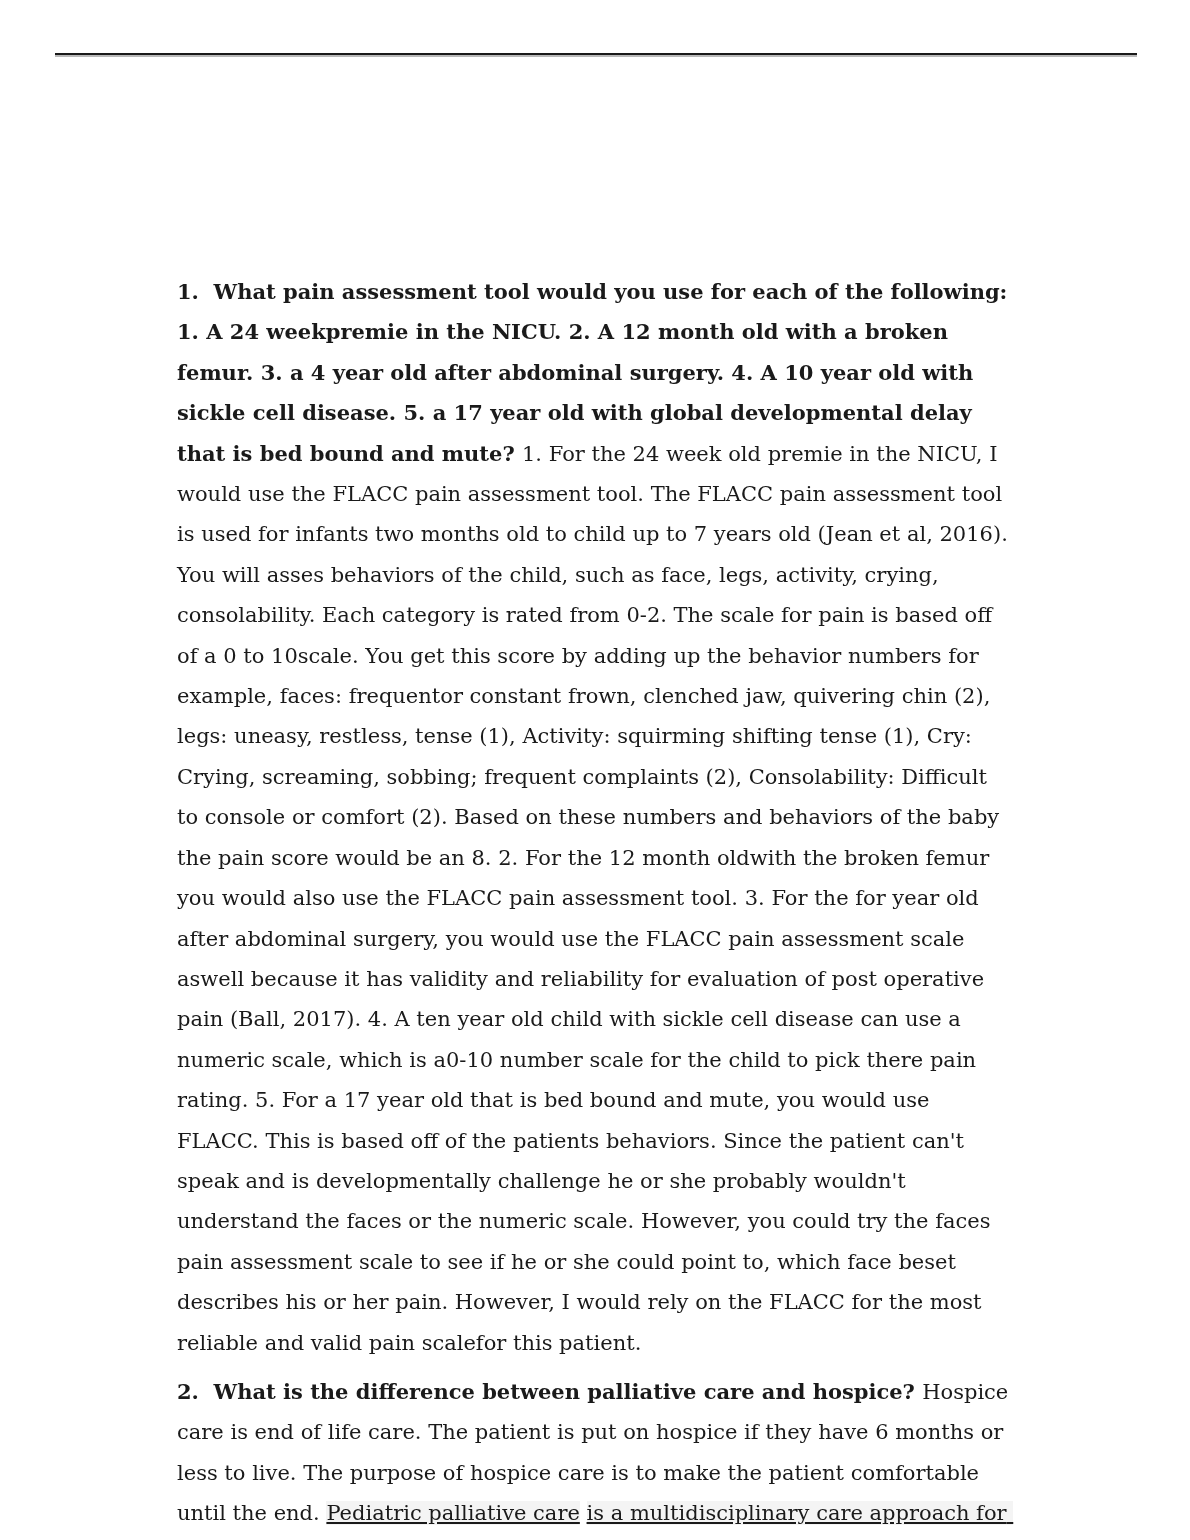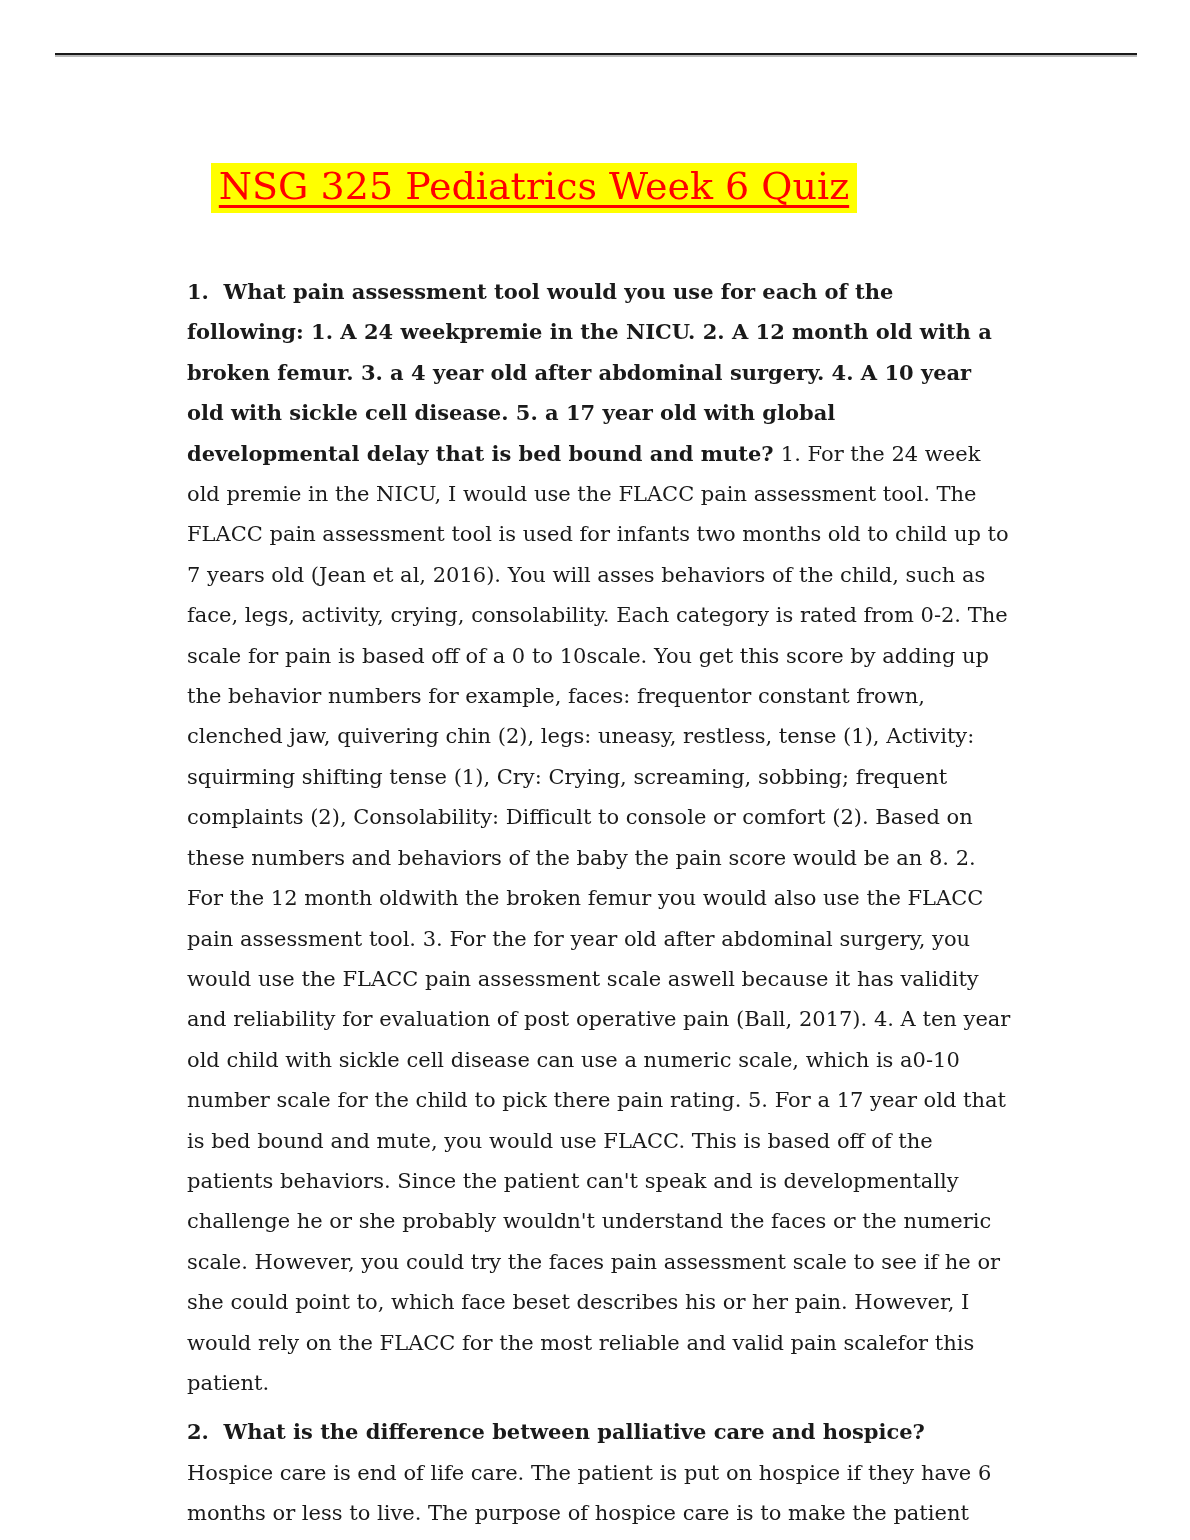--- a/index.html
+++ b/index.html
@@ -49,28 +49,25 @@
   }
   .content{
     position:absolute;
     left:175px;
     top:272px;
     width:837px;
     font-size:21px;
     line-height:40.4px;
     white-space:pre-wrap;
   }
-  .paragraph{margin:0 0 0 12px;}
+  .paragraph{margin:0 0 0 2px;}
   .paragraph + .paragraph{margin-top:9px;}
   .run-bold{font-weight:bold;}
   .run-regular{font-weight:normal;}
   .run-highlight{font-weight:normal;background:var(--subtle-hl);text-decoration:underline;}
 </style>
 </head>
 <body>
 
 <div class="page">
   <div class="top-rule"></div>
-  <div class="title-wrap">
-    <span class="title-highlight">NSG 325 Pediatrics Week 6 Quiz</span>
-  </div>
   <div class="content"><div class="paragraph"><span class="run-bold">1.  What pain assessment tool would you use for each of the following: 1. A 24 weekpremie in the NICU. 2. A 12 month old with a broken femur. 3. a 4 year old after abdominal surgery. 4. A 10 year old with sickle cell disease. 5. a 17 year old with global developmental delay that is bed bound and mute? </span><span class="run-regular">1. For the 24 week old premie in the NICU, I would use the FLACC pain assessment tool. The FLACC pain assessment tool is used for infants two months old to child up to 7 years old (Jean et al, 2016). You will asses behaviors of the child, such as face, legs, activity, crying, consolability. Each category is rated from 0-2. The scale for pain is based off of a 0 to 10scale. You get this score by adding up the behavior numbers for example, faces: frequentor constant frown, clenched jaw, quivering chin (2), legs: uneasy, restless, tense (1), Activity: squirming shifting tense (1), Cry: Crying, screaming, sobbing; frequent complaints (2), Consolability: Difficult to console or comfort (2). Based on these numbers and behaviors of the baby the pain score would be an 8. 2. For the 12 month oldwith the broken femur you would also use the FLACC pain assessment tool. 3. For the for year old after abdominal surgery, you would use the FLACC pain assessment scale aswell because it has validity and reliability for evaluation of post operative pain (Ball, 2017). 4. A ten year old child with sickle cell disease can use a numeric scale, which is a0-10 number scale for the child to pick there pain rating. 5. For a 17 year old that is bed bound and mute, you would use FLACC. This is based off of the patients behaviors. Since the patient can't speak and is developmentally challenge he or she probably wouldn't understand the faces or the numeric scale. However, you could try the faces pain assessment scale to see if he or she could point to, which face beset describes his or her pain. However, I would rely on the FLACC for the most reliable and valid pain scalefor this patient.</span></div><div class="paragraph"><span class="run-bold">2.  What is the difference between palliative care and hospice? </span><span class="run-regular">Hospice care is end of life care. The patient is put on hospice if they have 6 months or less to live. The purpose of hospice care is to make the patient comfortable until the end. </span><span class="run-highlight">Pediatric palliative care</span><span class="run-regular"> </span><span class="run-highlight">is a multidisciplinary care approach for children</span></div></div>
 </div>
 
 </body></html>

